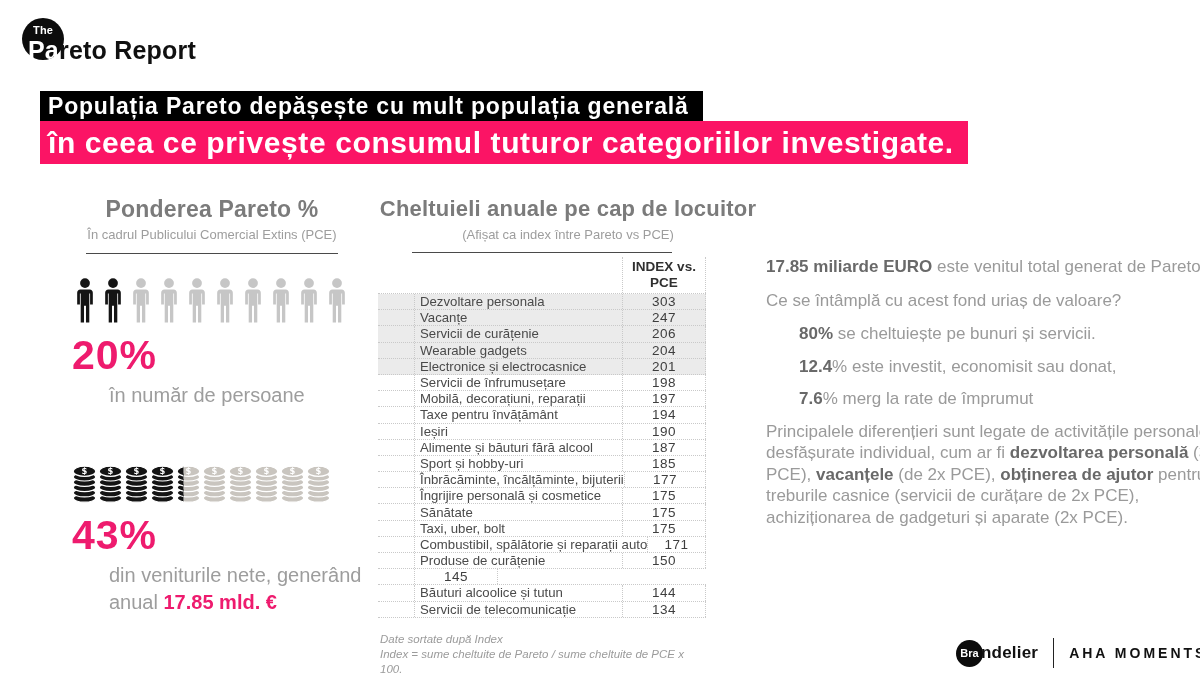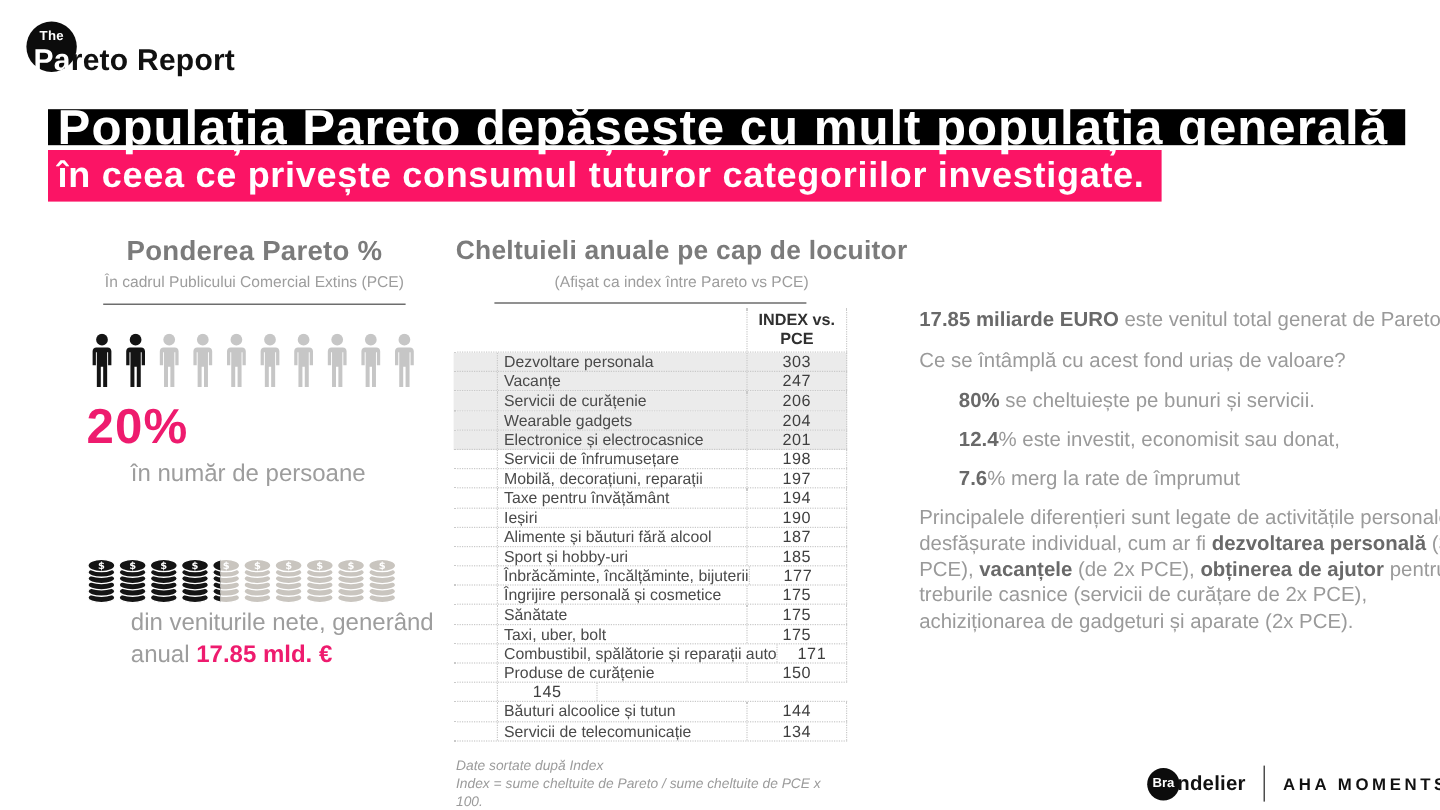--- a/index.html
+++ b/index.html
@@ -16,21 +16,21 @@
   
   .logo{position:absolute;left:22px;top:16px;width:260px;height:52px;}
   .logo-circle{position:absolute;left:0;top:2px;width:42px;height:42px;border-radius:50%;background:#0c0c0c;}
   .logo-the{position:absolute;left:11px;top:8px;color:#fff;font-size:11px;font-weight:bold;letter-spacing:.2px;}
   .logo-text{position:absolute;left:6px;top:20px;font-size:25px;font-weight:800;color:#101010;white-space:nowrap;letter-spacing:.2px;}
   .logo-text .wh{color:#ffffff;}
 
   
   .headline{position:absolute;left:40px;top:91px;}
   .hl1,.hl2{display:inline-block;color:#fff;font-weight:800;white-space:nowrap;padding:0 14px 0 8px;}
-  .hl1{background:var(--banner-black);font-size:41px;line-height:30px;height:30px;letter-spacing:.8px;text-align:center;}
+  .hl1{background:var(--banner-black);font-size:23px;line-height:30px;height:30px;letter-spacing:.8px;text-align:center;}
   .hl2{display:block;background:var(--banner-pink);font-size:30px;line-height:43px;height:43px;letter-spacing:.6px;width:max-content;}
 
   
   .left-col{position:absolute;left:72px;top:196px;width:280px;}
   .sec-title{font-size:23px;font-weight:bold;color:var(--title-gray);text-align:center;letter-spacing:.2px;}
   .sec-sub{font-size:13px;color:var(--sub-gray);text-align:center;margin-top:4px;}
   .sec-rule{height:1px;background:#4a4a4a;width:252px;margin:11px auto 0;}
   .people-row{display:flex;gap:2px;margin-top:24px;height:45px;}
   .pict{color:var(--icon-gray);width:26px;height:45px;}
   .pict.filled{color:var(--icon-black);}
@@ -273,20 +273,21 @@
               <ellipse cx="15" cy="40" rx="13.6" ry="5"></ellipse>
               <ellipse cx="15" cy="33.6" rx="13.6" ry="5"></ellipse>
               <ellipse cx="15" cy="27.2" rx="13.6" ry="5"></ellipse>
               <ellipse cx="15" cy="20.8" rx="13.6" ry="5"></ellipse>
               <ellipse cx="15" cy="14.4" rx="13.6" ry="5"></ellipse>
               <ellipse cx="15" cy="7.6" rx="13.6" ry="6.2"></ellipse>
             </g>
             <text x="15" y="11.2" text-anchor="middle" font-size="10" font-weight="bold" fill="#ffffff" font-family="DejaVu Sans, sans-serif">$</text>
           </svg></span>
       </div>
+    <div class="stat-value">43%</div>
     <div class="stat-caption"><span>din veniturile nete, generând anual </span><span class="b">17.85 mld. €</span></div>
   </section>
 
   <section class="table-col">
     <h2 class="tbl-title">Cheltuieli anuale pe cap de locuitor</h2>
     <div class="tbl-sub">(Afișat ca index între Pareto vs PCE)</div>
     <div class="sec-rule tbl-rule"></div>
     <div class="tbl-header">
       <div class="tbl-header-cell">INDEX vs. PCE</div>
     </div>

